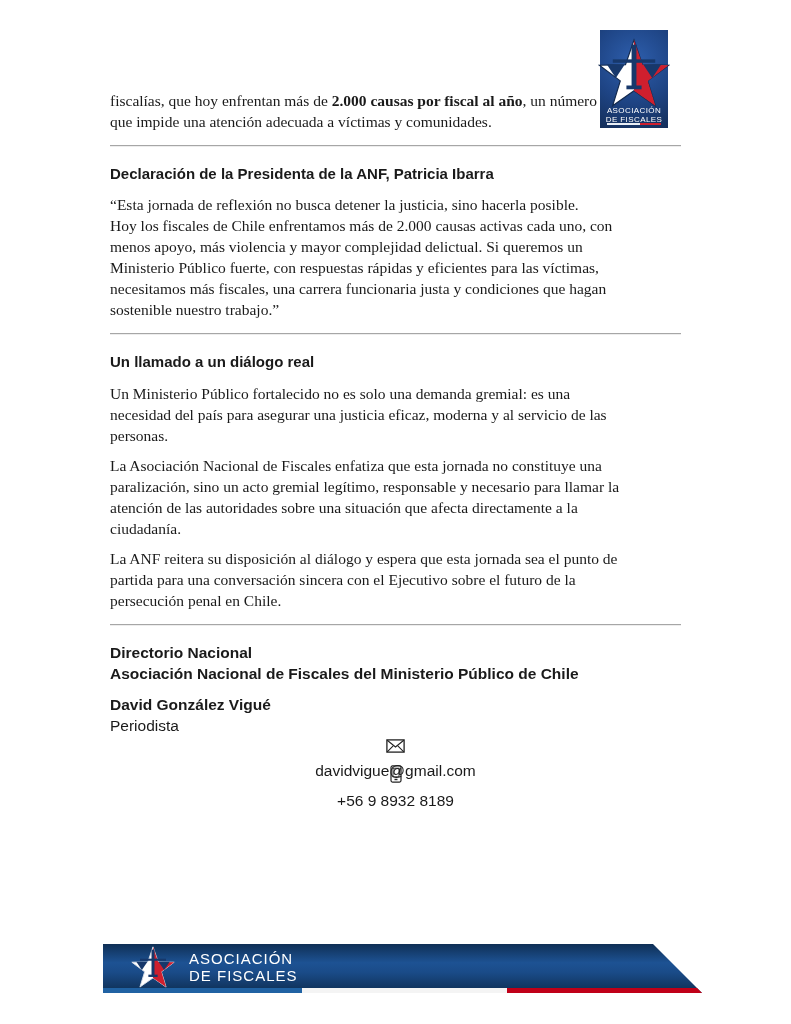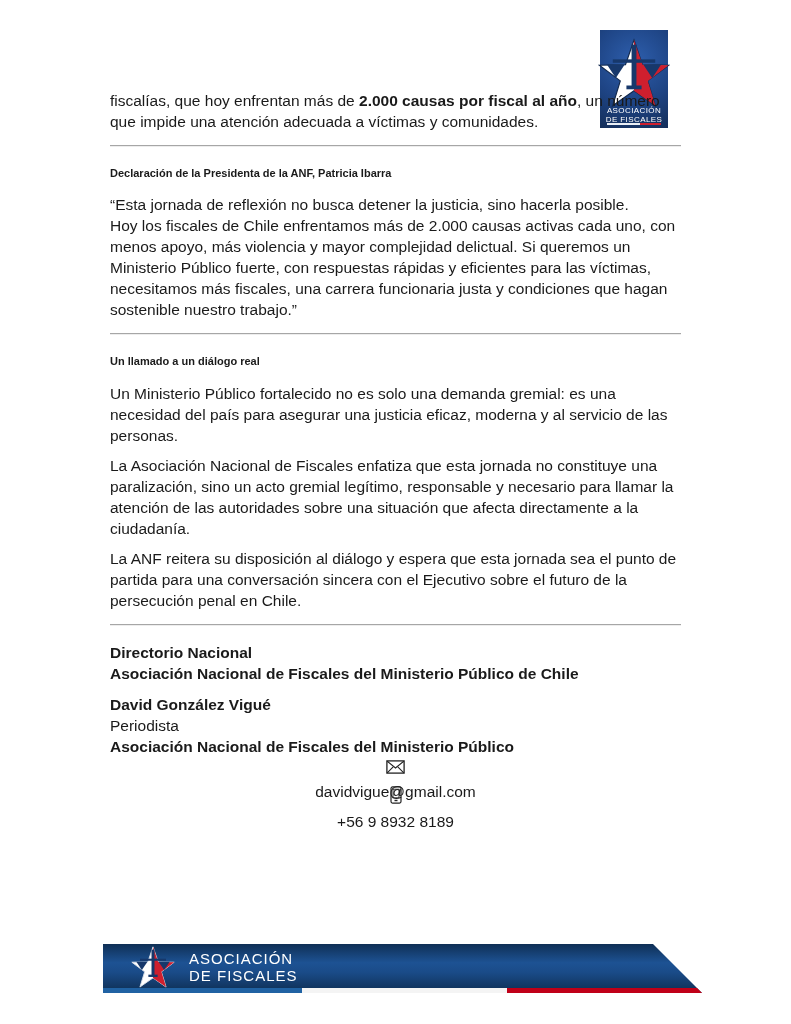--- a/index.html
+++ b/index.html
@@ -53,25 +53,25 @@
   }
 
   
   .content {
     position: relative;
     padding: 90px 110px 0 110px;
     color: #1a1a1a;
     font-size: 15.5px;
     line-height: 21px;
   }
-  .para { white-space: pre-line; margin: 0 2px 9px 0; }
+  .para { white-space: pre-line; margin: 0 2px 9px 0; font-family: Liberation Serif, serif; }
   .para b, .para .seg-bold { font-weight: 700; }
   .doc-heading {
     font-weight: 700;
-    font-size: 11px;
+    font-size: 15px;
     line-height: 21px;
     margin: 0 0 10px 0;
     white-space: pre-line;
   }
   .divider {
     height: 2px;
     background: #a6a6a6;
     border-bottom: 1px solid #ededed;
     margin: 13px 0 16px 0;
   }
@@ -184,21 +184,20 @@
 partida para una conversación sincera con el Ejecutivo sobre el futuro de la
 persecución penal en Chile.</p>
 
     <div class="divider"></div>
 
     <div class="sig-bold">Directorio Nacional
 Asociación Nacional de Fiscales del Ministerio Público de Chile</div>
 
     <div class="sig-line" style="font-weight:700;">David González Vigué</div>
     <div class="sig-line">Periodista</div>
-    <div class="sig-line" style="font-weight:700;">Asociación Nacional de Fiscales del Ministerio Público</div>
 
     <div class="contact-row" style="margin-top:3px;">
       <svg width="19" height="14" viewBox="0 0 19 14" fill="none" stroke="#222222" stroke-width="1.3">
         <rect x="0.9" y="0.9" width="17.2" height="12.2"></rect>
         <path d="M1.2,1.2 L9.5,8 L17.8,1.2" stroke-width="1.1"></path>
         <path d="M1.2,12.8 L7.2,6.8 M17.8,12.8 L11.8,6.8" stroke-width="1.1"></path>
       </svg>
       <span>davidvigue@gmail.com</span>
     </div>
 

